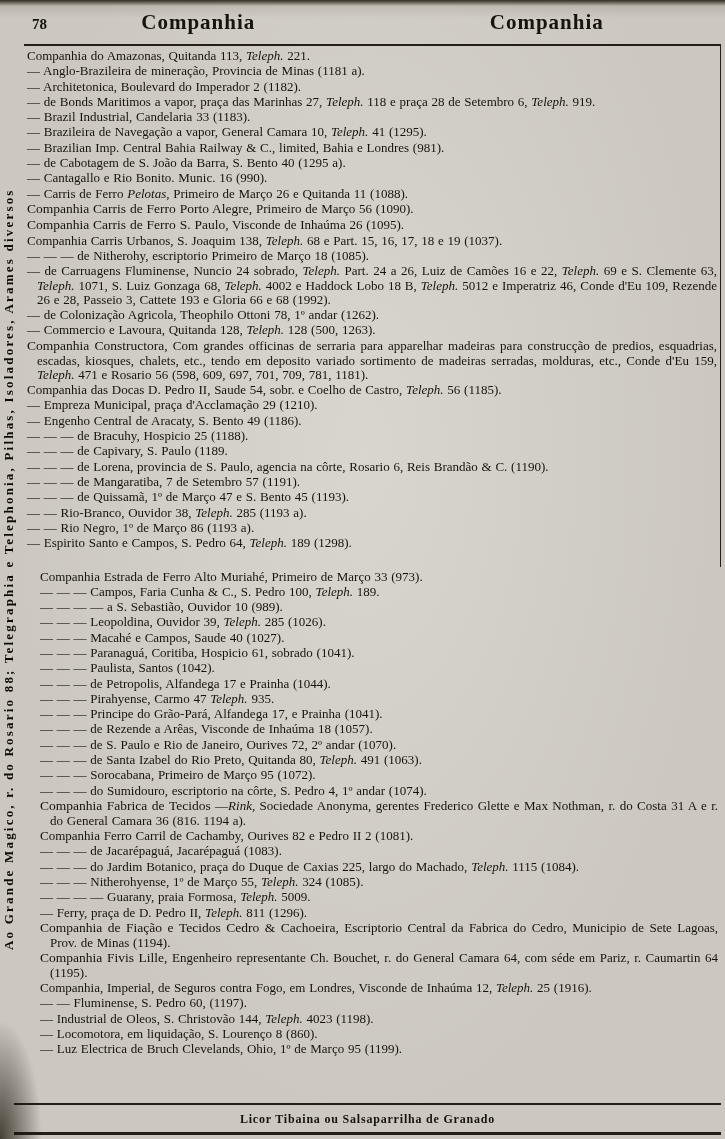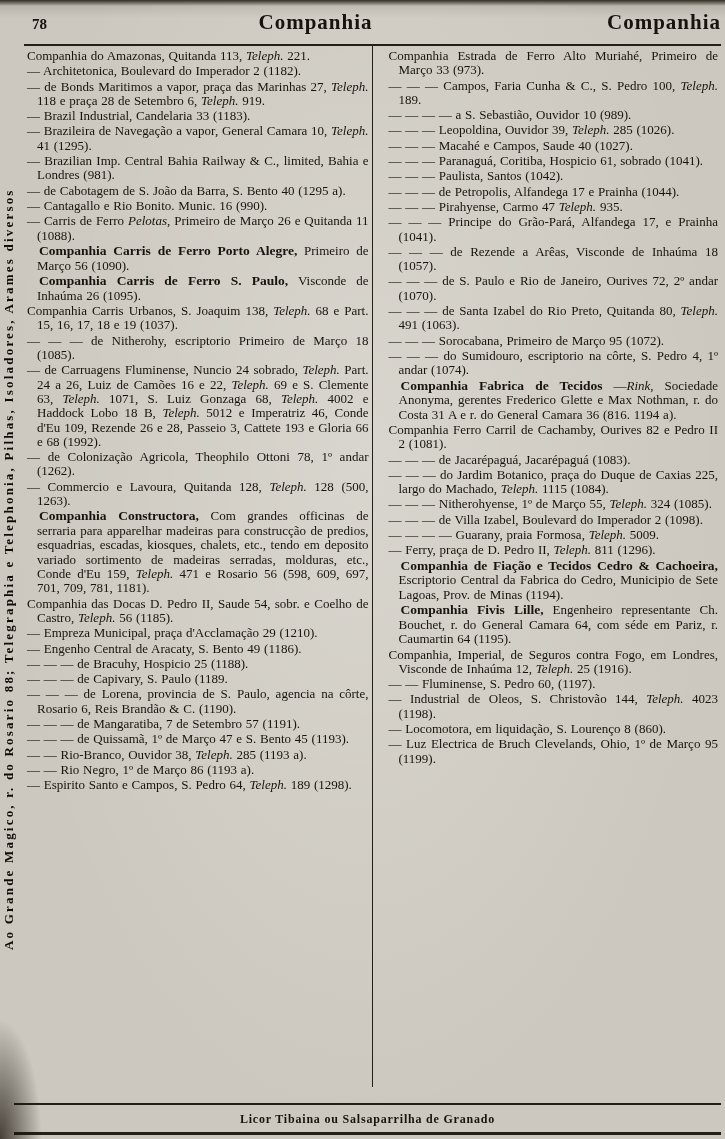--- a/index.html
+++ b/index.html
@@ -24,39 +24,40 @@
     pointer-events:none;
   }
   .sidebar {
     position:absolute; left:1px; top:0; bottom:0; width:22px;
     writing-mode: vertical-rl; transform: rotate(180deg);
     font-weight:bold; font-size:13px; letter-spacing:2.2px;
     white-space:nowrap; text-align:center; color:#0f0c08;
   }
   .header { position:absolute; top:10px; left:24px; right:4px; height:32px; }
   .page-number { position:absolute; left:8px; top:6px; font-weight:bold; font-size:15px; }
-  .header-title { position:absolute; top:0; width:50%; text-align:right; font-weight:bold; font-size:21px; letter-spacing:1px; }
+  .header-title { position:absolute; top:0; width:50%; text-align:center; font-weight:bold; font-size:21px; letter-spacing:1px; }
   .header-title.left  { left:0; }
   .header-title.right { right:0; }
   .content {
     position:absolute; top:44px; bottom:52px; left:24px; right:4px;
     border-top:2px solid #231e16;
     display:flex;
+    flex-direction:column;
   }
   .col { flex:1 1 50%; overflow:hidden; padding:3px 3px 0 3px; }
   .col-left  { border-right:1.5px solid #231e16; }
   .col-right { padding-left:16px; }
   .entry {
     font-size:13px; line-height:1.1;
     text-indent:-10px; padding-left:10px;
     margin:0 0 1px 0;
     text-align:justify;
     word-spacing:0.5px;
   }
-  .entry .bold { font-weight:bold; font-size:13.5px;margin-left:12px; }
+  .entry .bold { font-weight:normal; font-size:13.5px; }
   .entry .ital { font-style:italic; }
   .footer { position:absolute; left:14px; right:4px; bottom:4px; }
   .footer-rule-top { border-top:2px solid #231e16; }
   .footer-ad { text-align:center; font-weight:bold; font-size:12px; letter-spacing:0.8px; padding:7px 0 5px 0; }
   .footer-rule-bottom { border-top:3px solid #231e16; }
 </style>
 </head>
 <body>
 
 <div class="edge-top"></div>
@@ -65,20 +66,21 @@
 
 <div class="header">
   <span class="page-number">78</span>
   <span class="header-title left">Companhia</span>
   <span class="header-title right">Companhia</span>
 </div>
 
 <div class="content">
   <div class="col col-left" id="col-left">
       <p class="entry"><span class="norm">Companhia do Amazonas, Quitanda 113, </span><span class="ital">Teleph.</span><span class="norm"> 221.</span></p>
+      <p class="entry"><span class="norm">— Anglo-Brazileira de mineração, Provincia de Minas (1181 a).</span></p>
       <p class="entry"><span class="norm">— Architetonica, Boulevard do Imperador 2 (1182).</span></p>
       <p class="entry"><span class="norm">— de Bonds Maritimos a vapor, praça das Marinhas 27, </span><span class="ital">Teleph.</span><span class="norm"> 118 e praça 28 de Setembro 6, </span><span class="ital">Teleph.</span><span class="norm"> 919.</span></p>
       <p class="entry"><span class="norm">— Brazil Industrial, Candelaria 33 (1183).</span></p>
       <p class="entry"><span class="norm">— Brazileira de Navegação a vapor, General Camara 10, </span><span class="ital">Teleph.</span><span class="norm"> 41 (1295).</span></p>
       <p class="entry"><span class="norm">— Brazilian Imp. Central Bahia Railway &amp; C., limited, Bahia e Londres (981).</span></p>
       <p class="entry"><span class="norm">— de Cabotagem de S. João da Barra, S. Bento 40 (1295 a).</span></p>
       <p class="entry"><span class="norm">— Cantagallo e Rio Bonito. Munic. 16 (990).</span></p>
       <p class="entry"><span class="norm">— Carris de Ferro </span><span class="ital">Pelotas</span><span class="norm">, Primeiro de Março 26 e Quitanda 11 (1088).</span></p>
       <p class="entry"><span class="bold">Companhia Carris de Ferro Porto Alegre,</span><span class="norm"> Primeiro de Março 56 (1090).</span></p>
       <p class="entry"><span class="bold">Companhia Carris de Ferro S. Paulo,</span><span class="norm"> Visconde de Inhaúma 26 (1095).</span></p>
@@ -114,21 +116,20 @@
       <p class="entry"><span class="norm">— — — de Rezende a Arêas, Visconde de Inhaúma 18 (1057).</span></p>
       <p class="entry"><span class="norm">— — — de S. Paulo e Rio de Janeiro, Ourives 72, 2º andar (1070).</span></p>
       <p class="entry"><span class="norm">— — — de Santa Izabel do Rio Preto, Quitanda 80, </span><span class="ital">Teleph.</span><span class="norm"> 491 (1063).</span></p>
       <p class="entry"><span class="norm">— — — Sorocabana, Primeiro de Março 95 (1072).</span></p>
       <p class="entry"><span class="norm">— — — do Sumidouro, escriptorio na côrte, S. Pedro 4, 1º andar (1074).</span></p>
       <p class="entry"><span class="bold">Companhia Fabrica de Tecidos</span><span class="norm"> —</span><span class="ital">Rink</span><span class="norm">, Sociedade Anonyma, gerentes Frederico Glette e Max Nothman, r. do Costa 31 A e r. do General Camara 36 (816. 1194 a).</span></p>
       <p class="entry"><span class="norm">Companhia Ferro Carril de Cachamby, Ourives 82 e Pedro II 2 (1081).</span></p>
       <p class="entry"><span class="norm">— — — de Jacarépaguá, Jacarépaguá (1083).</span></p>
       <p class="entry"><span class="norm">— — — do Jardim Botanico, praça do Duque de Caxias 225, largo do Machado, </span><span class="ital">Teleph.</span><span class="norm"> 1115 (1084).</span></p>
       <p class="entry"><span class="norm">— — — Nitherohyense, 1º de Março 55, </span><span class="ital">Teleph.</span><span class="norm"> 324 (1085).</span></p>
-      <p class="entry"><span class="norm">— — — de Villa Izabel, Boulevard do Imperador 2 (1098).</span></p>
       <p class="entry"><span class="norm">— — — — Guarany, praia Formosa, </span><span class="ital">Teleph.</span><span class="norm"> 5009.</span></p>
       <p class="entry"><span class="norm">— Ferry, praça de D. Pedro II, </span><span class="ital">Teleph.</span><span class="norm"> 811 (1296).</span></p>
       <p class="entry"><span class="bold">Companhia de Fiação e Tecidos Cedro &amp; Cachoeira,</span><span class="norm"> Escriptorio Central da Fabrica do Cedro, Municipio de Sete Lagoas, Prov. de Minas (1194).</span></p>
       <p class="entry"><span class="bold">Companhia Fivis Lille,</span><span class="norm"> Engenheiro representante Ch. Bouchet, r. do General Camara 64, com séde em Pariz, r. Caumartin 64 (1195).</span></p>
       <p class="entry"><span class="norm">Companhia, Imperial, de Seguros contra Fogo, em Londres, Visconde de Inhaúma 12, </span><span class="ital">Teleph.</span><span class="norm"> 25 (1916).</span></p>
       <p class="entry"><span class="norm">— — Fluminense, S. Pedro 60, (1197).</span></p>
       <p class="entry"><span class="norm">— Industrial de Oleos, S. Christovão 144, </span><span class="ital">Teleph.</span><span class="norm"> 4023 (1198).</span></p>
       <p class="entry"><span class="norm">— Locomotora, em liquidação, S. Lourenço 8 (860).</span></p>
       <p class="entry"><span class="norm">— Luz Electrica de Bruch Clevelands, Ohio, 1º de Março 95 (1199).</span></p>
     </div>

